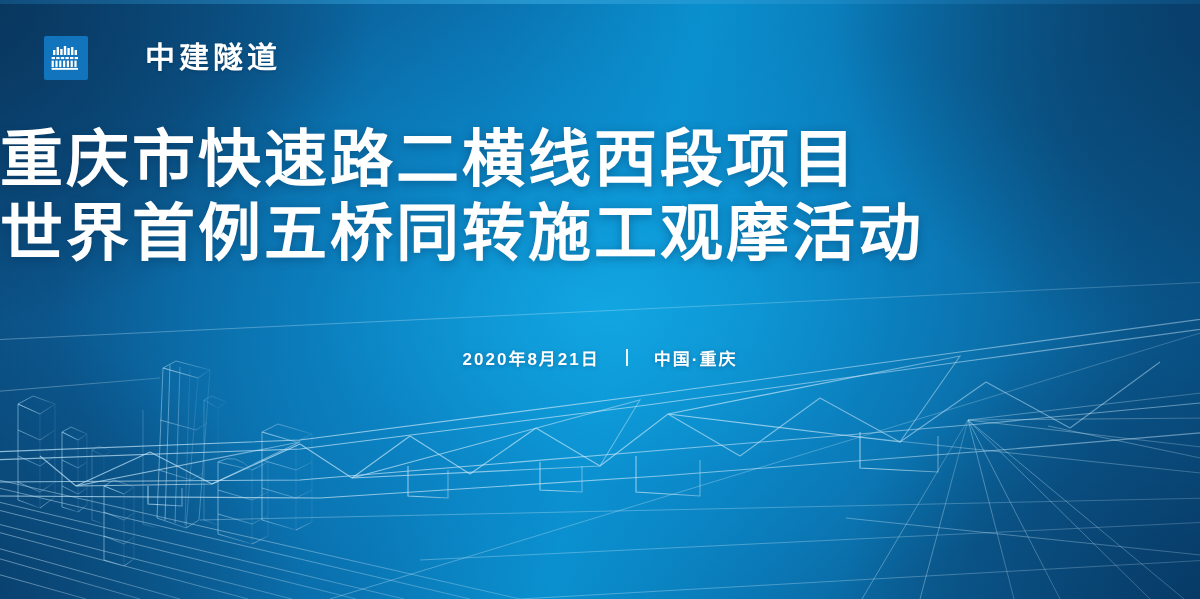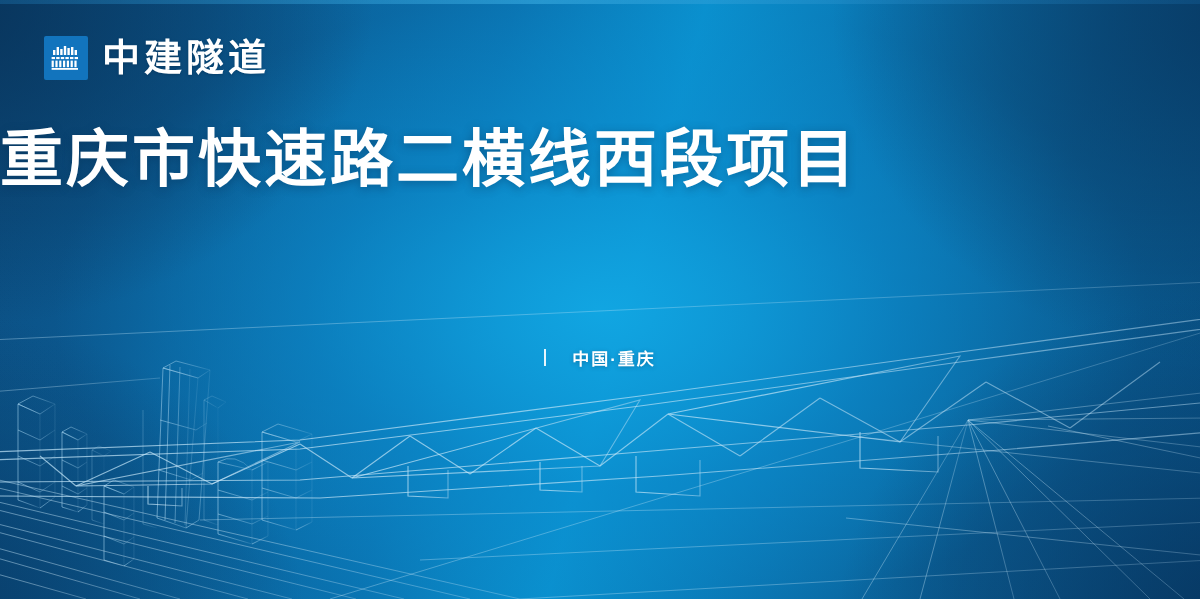--- a/index.html
+++ b/index.html
@@ -108,26 +108,27 @@
     border-radius: 2px;
     background: #1274bd;
     display: flex;
     align-items: center;
     justify-content: center;
     flex: none;
   }
   .logo-mark svg { display: block; }
   .logo-text {
     color: #ffffff;
-    font-size: 38px;
+    font-size: 30px;
     font-weight: bold;
     letter-spacing: 4px;
     line-height: 1;
     white-space: nowrap;
     text-shadow: 0 1px 3px rgba(3,40,72,0.4);
+    margin-left: 43px;
   }
 
   
   .headline {
     position: absolute;
     top: 122px;
     left: 0;
     width: 1200px;
     text-align: left;
   }
@@ -325,20 +326,22 @@
           <rect x="23.4" y="15.6" width="2.2" height="6.6"></rect>
           <rect x="0.6" y="23" width="26.4" height="1.8"></rect>
         </g>
       </svg>
     </div>
     <div class="logo-text">中建隧道</div>
   </div>
 
   <div class="headline">
     <div class="title-line">重庆市快速路二横线西段项目</div>
+    <div class="title-line">世界首例五桥同转施工观摩活动</div>
   </div>
 
   <div class="subtitle">
+    <span>2020年8月21日</span>
     <span class="subtitle-sep"></span>
     <span>中国·重庆</span>
   </div>
 
 </div>
 
 </body></html>

